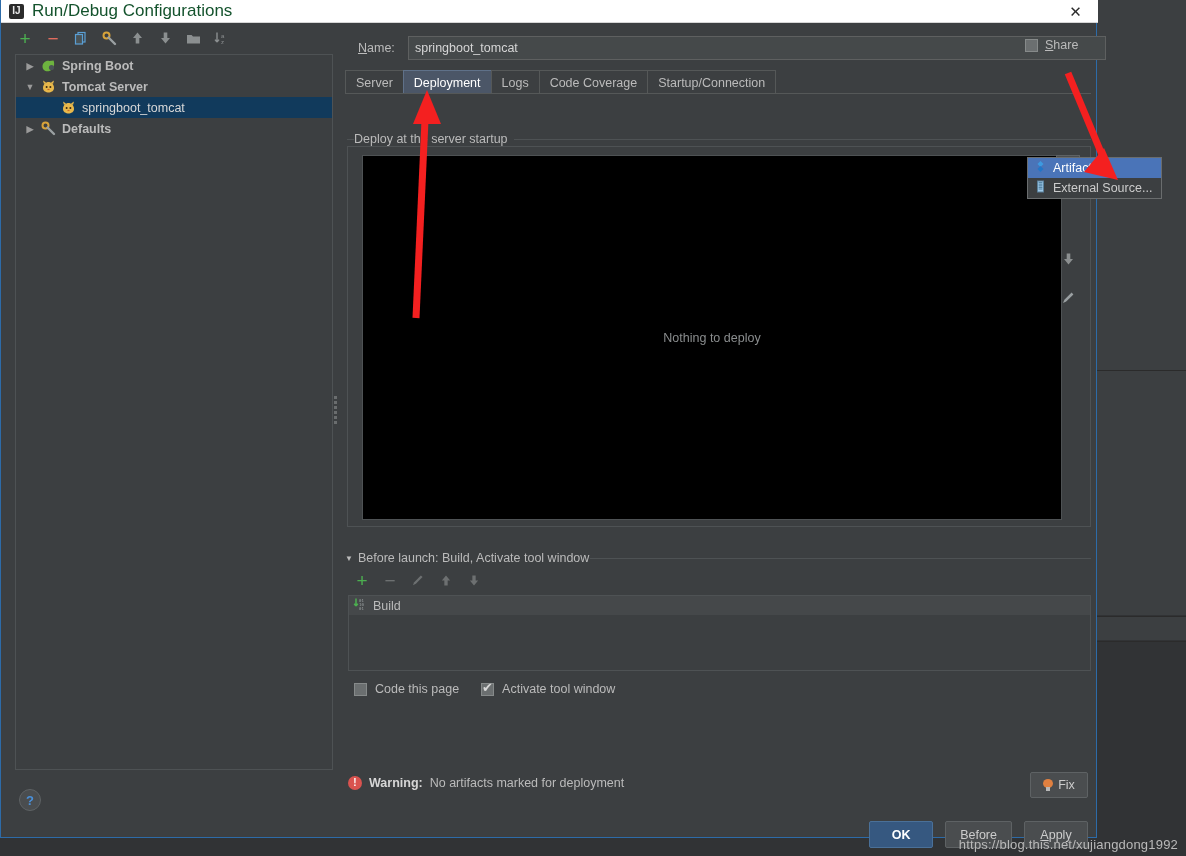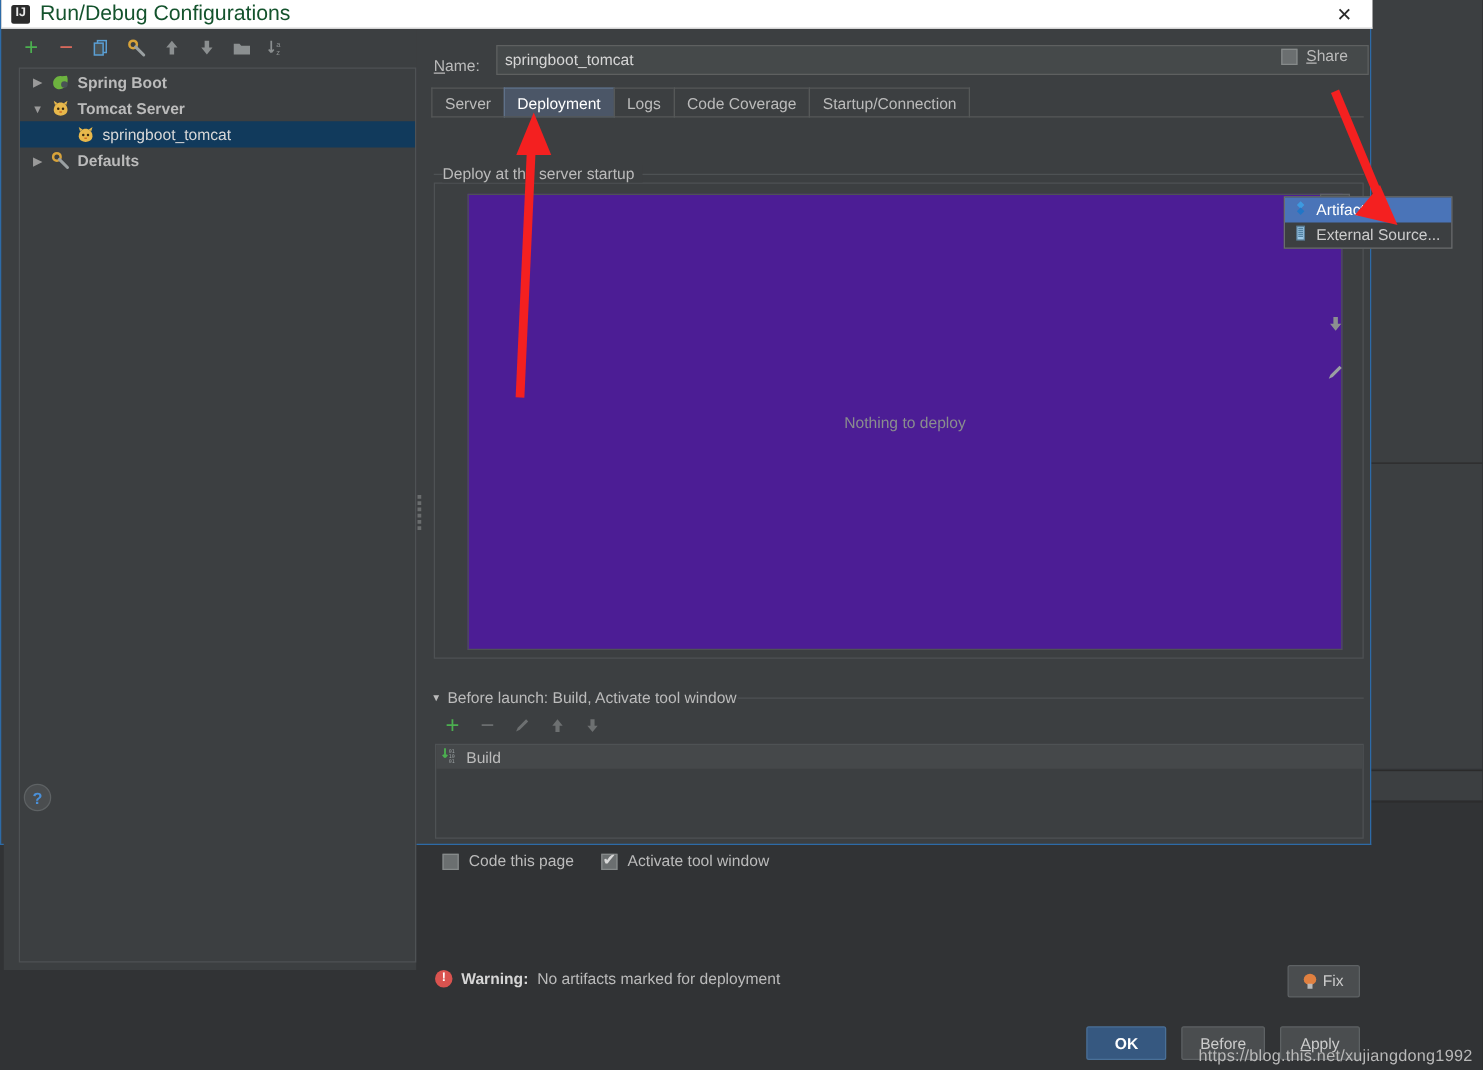--- a/index.html
+++ b/index.html
@@ -11,21 +11,21 @@
   }
   #root { position: relative; width: 1186px; height: 856px; }
 
   
   .bg-ide { position:absolute; inset:0; background:#313335; }
   .bg-strip { position:absolute; left:1093px; width:93px; background:#3c3f41; }
   .bg-line { position:absolute; left:1093px; width:93px; height:1px; background:#2b2b2b; }
 
   
   .dialog {
-    position:absolute; left:0; top:0; width:1097px; height:676px;
+    position:absolute; left:0; top:0; width:1097px; height:838px;
     background:#3c3f41;
     border:1px solid #2d6ba8;
     border-top:none;
   }
   .titlebar {
     position:absolute; left:0; top:0; width:1097px; height:23px;
     background:#ffffff; border-bottom:1px solid #d6d6d6;
     display:flex; align-items:center;
   }
   .title-icon {
@@ -67,21 +67,21 @@
 
   .splitter {
     position:absolute; left:331px; top:396px; width:7px; height:28px;
     display:flex; flex-direction:column; align-items:center; justify-content:center; gap:2px;
     cursor:col-resize;
   }
   .splitter i { width:3px; height:3px; background:#6a6d6e; display:block; }
 
   
   .content { position:absolute; left:339px; top:24px; right:2px; bottom:0; }
-  .name-row { position:absolute; left:7px; top:12px; width:748px; height:24px; display:flex; align-items:flex-end; }
+  .name-row { position:absolute; left:18px; top:12px; width:748px; height:24px; display:flex; align-items:center; }
   .name-label { font-size:12.5px; color:#bbbbbb; width:50px; }
   .name-label u { text-decoration:underline; }
   .name-input {
     flex:1; height:24px; background:#45494a; border:1px solid #5e6060;
     color:#d6d6d6; font-size:12.5px; padding:0 6px; font-family:"Liberation Sans", sans-serif;
   }
   .share-box { position:absolute; left:685px; top:14px; display:flex; align-items:center; gap:7px; cursor:pointer; }
   .cbox { width:13px; height:13px; background:#6b6f70; border:1px solid #868a8a; display:inline-block; position:relative; }
   .cbox.checked::after {
     content:"✔"; position:absolute; left:0px; top:-4px; font-size:13px; color:#d8d8d8;
@@ -101,22 +101,22 @@
 
   
   .group-label { position:absolute; left:14px; top:108px; font-size:12.5px; color:#bbbbbb; background:#3c3f41; padding-right:6px; z-index:2; }
   .group-line { position:absolute; left:7px; top:115px; right:3px; height:1px; background:#4e5254; }
   .deploy-area {
     position:absolute; left:7px; top:122px; right:3px; height:381px;
     background:#3c3f41; border:1px solid #4e5254;
   }
   .deploy-list {
     position:absolute; left:14px; top:8px; width:700px; height:365px;
-    background:#4c1d95; border:1px solid #4e5254;
-    display:flex; align-items:center; justify-content:center;margin-left:12px;
+    background:#000000; border:1px solid #4e5254;
+    display:flex; align-items:center; justify-content:center;
   }
   .nothing { font-size:12.5px; color:#8a8d8e; }
   .side-tools { position:absolute; right:8px; top:8px; width:28px; display:flex; flex-direction:column; align-items:center; gap:14px; }
   .st-btn { width:24px; height:24px; display:flex; align-items:center; justify-content:center; cursor:pointer; }
   .st-btn.pressed { background:#4a4d4f; border:1px solid #5e6264; }
   .st-plus { color:#4caf50; font-size:19px; font-weight:300; line-height:1; }
 
   
   .menu {
     position:absolute; left:1027px; top:157px; width:135px;

